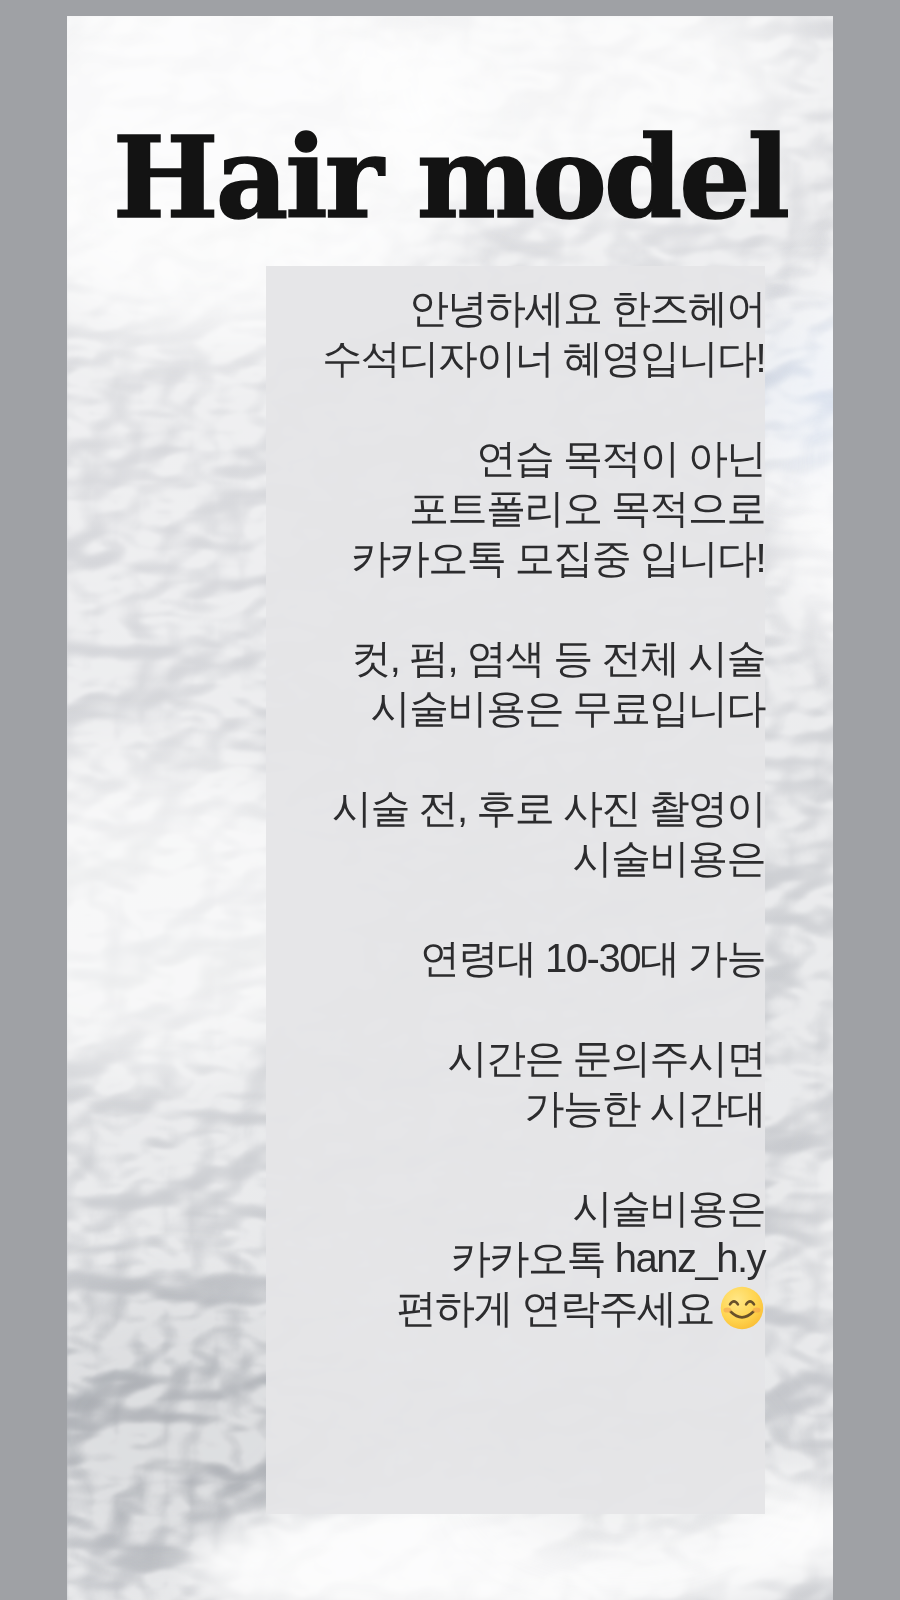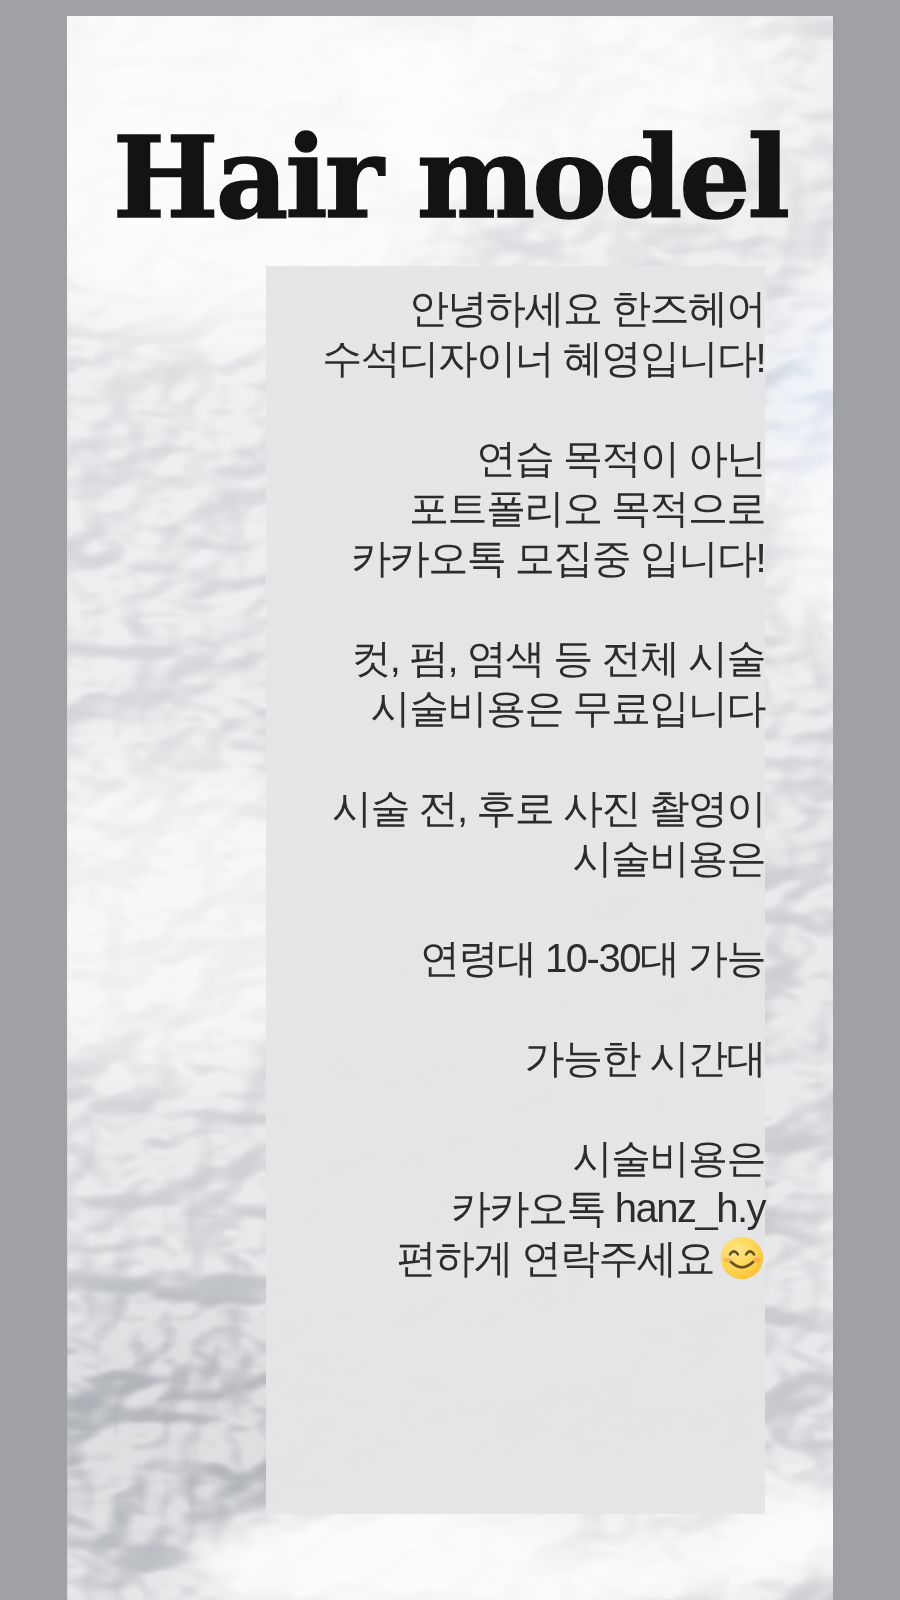--- a/index.html
+++ b/index.html
@@ -123,20 +123,21 @@
     <div class="para">
       <div class="line">시술 전, 후로 사진 촬영이</div>
       <div class="line">시술비용은</div>
     </div>
 
     <div class="para">
       <div class="line">연령대 10-30대 가능</div>
     </div>
 
     <div class="para">
+      <div class="line">시간은 문의주시면</div>
       <div class="line">가능한 시간대</div>
     </div>
 
     <div class="para">
       <div class="line">시술비용은</div>
       <div class="line">카카오톡 hanz_h.y</div>
       <div class="line">
         <span>편하게 연락주세요</span><svg class="emoji" viewBox="0 0 36 36" aria-hidden="true">
           <defs>
             <radialGradient id="faceg" cx="0.38" cy="0.32" r="0.85">

